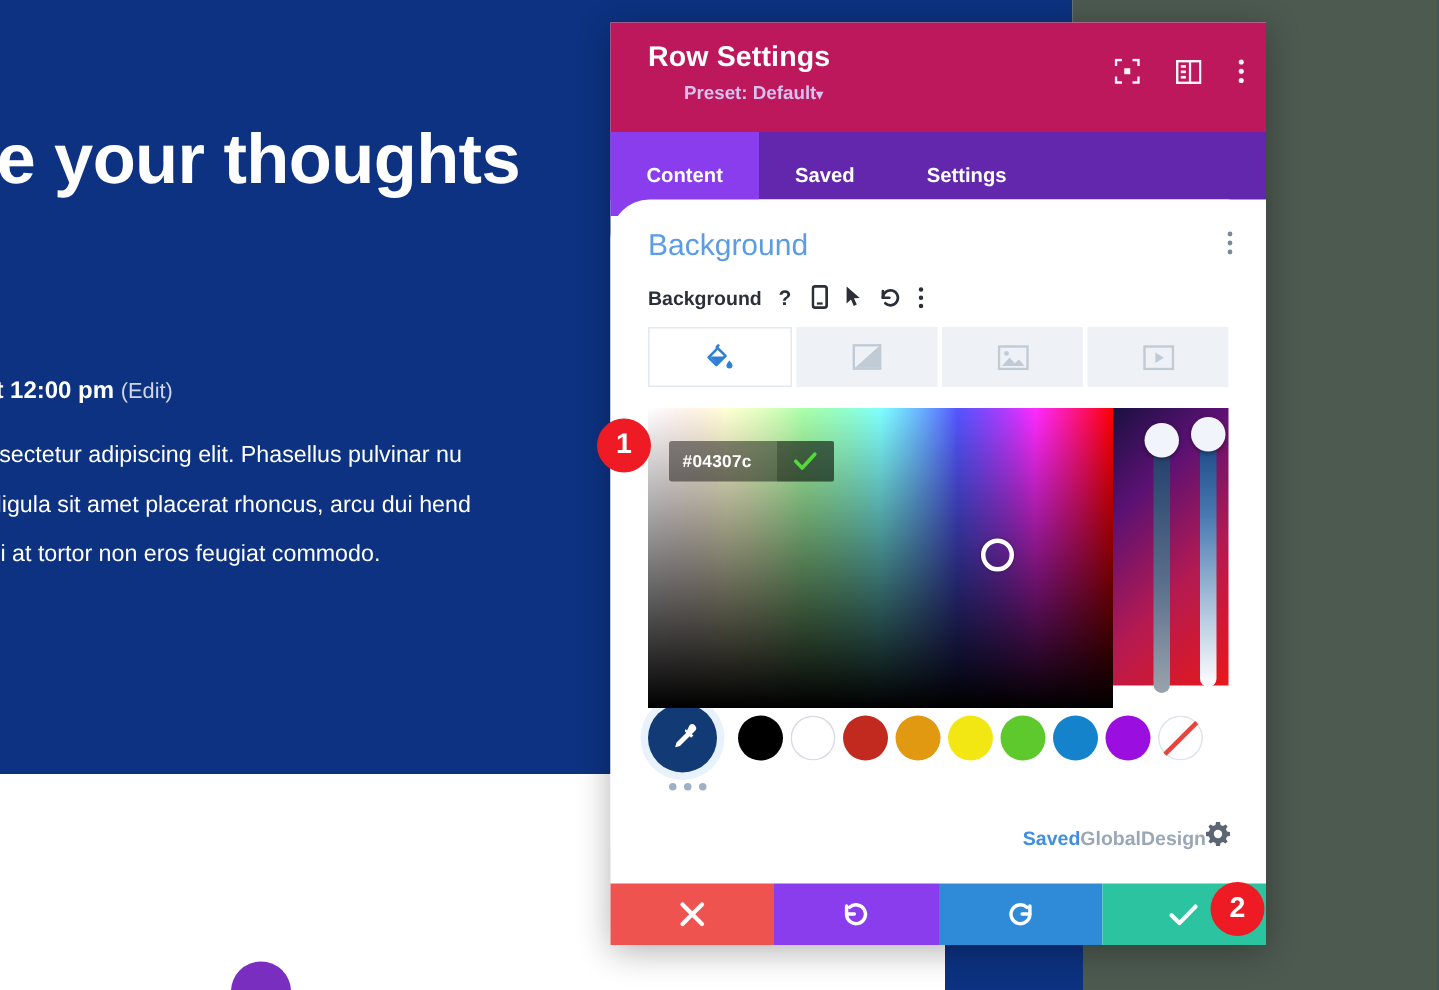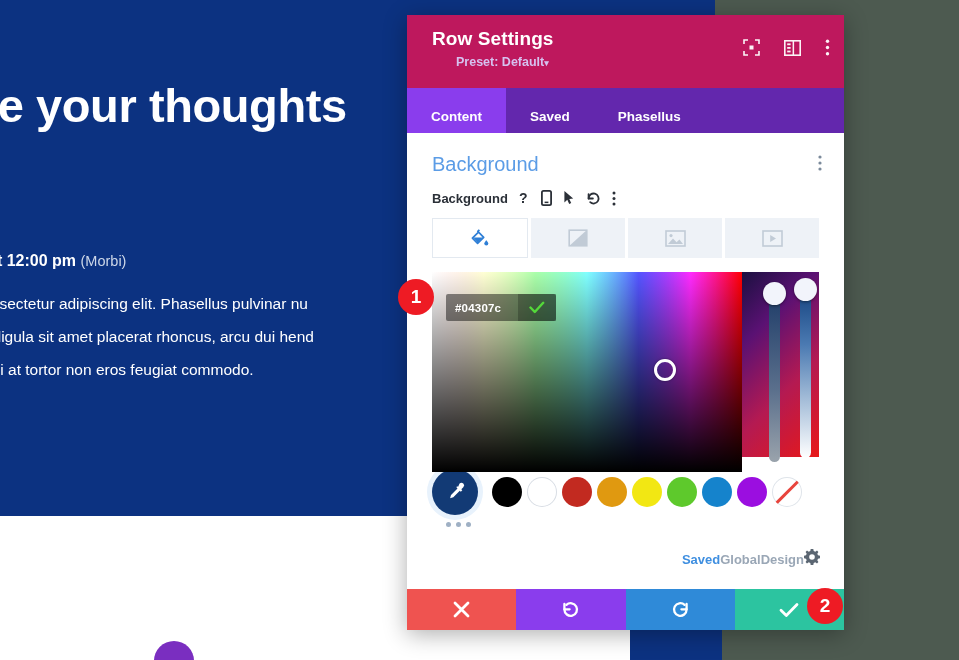--- a/index.html
+++ b/index.html
@@ -87,21 +87,21 @@
   .tab-bar {
     background: #6327ad; height: 45px; display: flex; flex: none;
   }
   .tab {
     height: 56px; display: flex; align-items: center; justify-content: center;
     color: #ffffff; font-size: 13.5px; font-weight: 700; cursor: pointer;
     padding: 0 24px;
   }
   .tab.active { background: #8a3ded; }
 
-  .modal-body { flex: 1; background: #ffffff; overflow: hidden; position: relative; }
+  .modal-body { flex: 1; background: #ffffff; overflow: hidden; position: relative; border-radius: 26px; }
 
   .section-head {
     display: flex; align-items: center; justify-content: space-between;
     padding: 20px 22px 0 25px;
   }
   .section-title { color: #5b9ce6; font-size: 20px; font-weight: 400; }
 
   .field-label-row {
     display: flex; align-items: center; gap: 11px;
     padding: 14px 0 0 25px;
@@ -234,21 +234,21 @@
 </head>
 <body>
 
 <div id="stage">
 
   <div class="page-canvas">
     <div class="hero-section">
       <div class="hero-heading">are your thoughts</div>
       <div class="post-meta">
         <span>2019 at 12:00 pm</span>
-        <span class="edit-link">(Morbi)</span>
+        <span class="edit-link">(Edit)</span>
       </div>
       <div class="post-body">
         <div>met, consectetur adipiscing elit. Phasellus pulvinar nu</div>
         <div>fringilla, ligula sit amet placerat rhoncus, arcu dui hend</div>
         <div>rci. Morbi at tortor non eros feugiat commodo.</div>
       </div>
     </div>
     <div class="white-strip"></div>
     <div class="divi-fab"></div>
   </div>
@@ -288,21 +288,21 @@
               <circle cx="2.5" cy="8.5" r="1.7" fill="#fff"></circle>
               <circle cx="2.5" cy="14.7" r="1.7" fill="#fff"></circle>
             </svg>
         </span>
       </div>
     </div>
 
     <div class="tab-bar">
       <div class="tab active">Content</div>
       <div class="tab">Saved</div>
-      <div class="tab">Phasellus</div>
+      <div class="tab">Settings</div>
     </div>
 
     <div class="modal-body">
 
       <div class="section-head">
         <div class="section-title">Background</div>
         <span>
           <svg width="4" height="16" viewBox="0 0 4 16">
               <circle cx="2" cy="2" r="1.6" fill="#7b8a9b"></circle>
               <circle cx="2" cy="8" r="1.6" fill="#7b8a9b"></circle>

